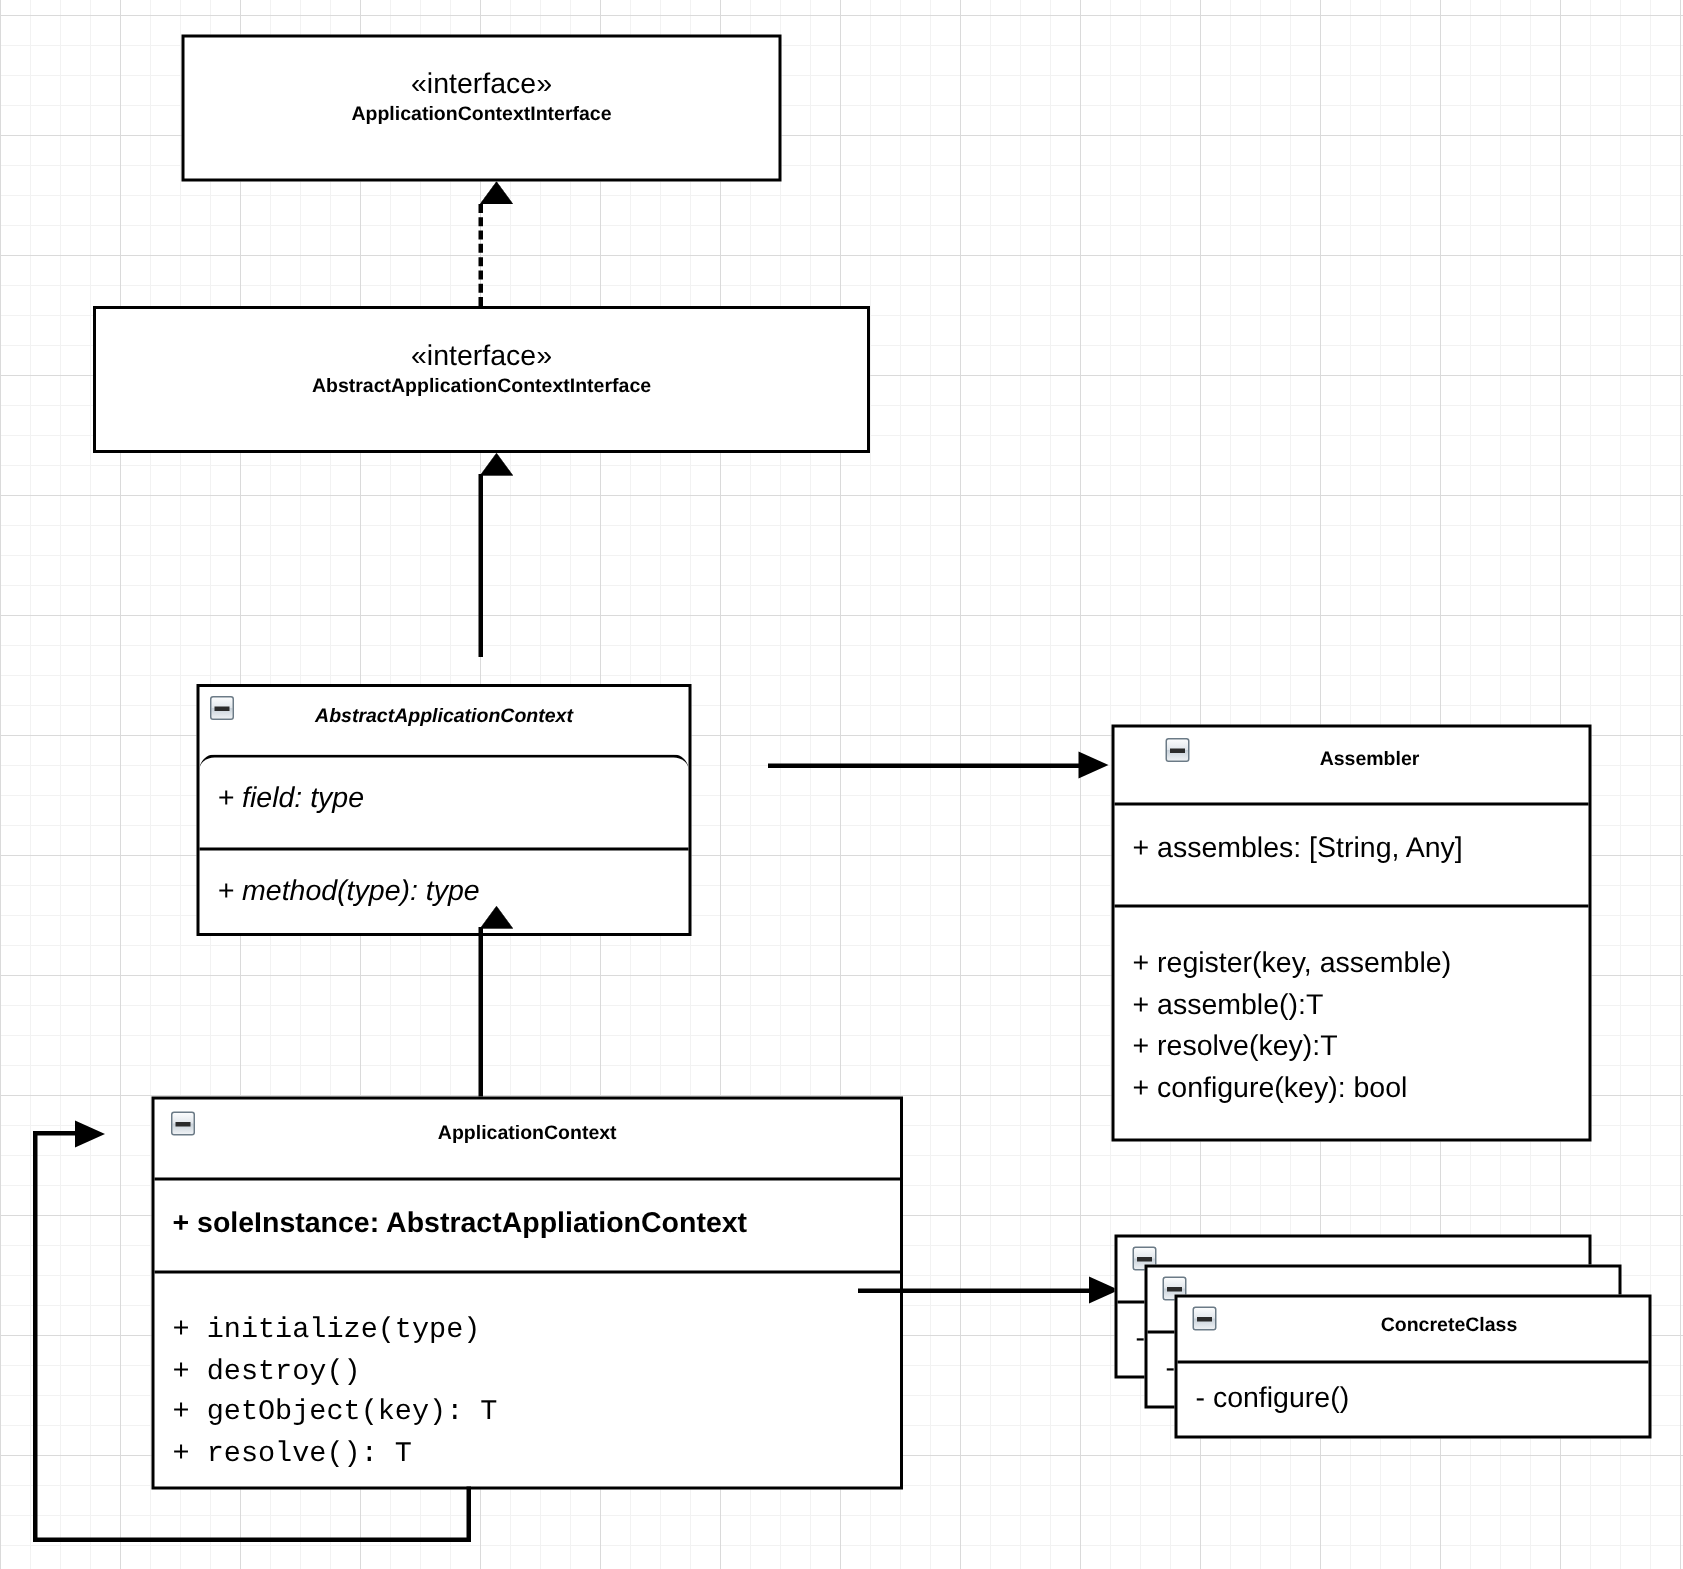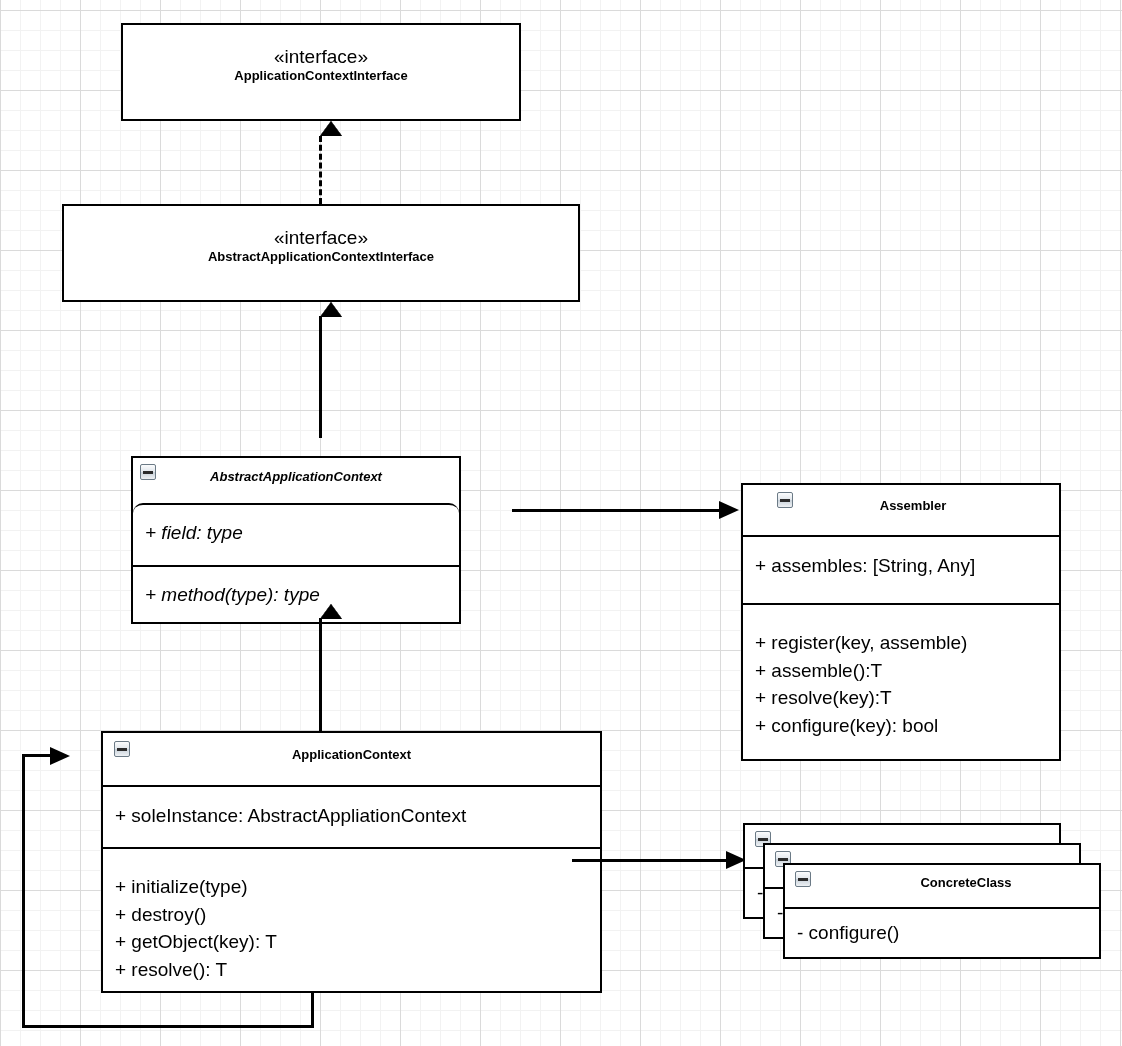--- a/index.html
+++ b/index.html
@@ -193,24 +193,24 @@
   <div class="tri-wrap" style="left:320px; top:604px;">
     <div class="tri-hollow" style="left:0; top:0;"></div>
   </div>
   <div class="conn-v" style="left:319px; top:618px; height:115px;"></div>
 
   <div class="uml-box" style="left:71px; top:731px; width:501px; height:262px;margin-left:30px;">
     <div class="uml-header" style="height:52px; padding-top:14px;">
       <span class="collapse-icon" style="left:11px; top:8px;"></span>
       <span class="cls-name">ApplicationContext</span>
     </div>
-    <div class="uml-compartment" style="height:62px; padding-top:15px;">
+    <div class="uml-compartment" style="height:62px; padding-top:15px;font-weight:bold;">
       <span class="member">+ soleInstance: AbstractAppliationContext</span>
     </div>
-    <div class="uml-compartment" style="height:144px; padding-top:24px;">
+    <div class="uml-compartment" style="height:144px; padding-top:24px;font-family:Liberation Mono, monospace;">
       <span class="member">+ initialize(type)</span>
       <span class="member">+ destroy()</span>
       <span class="member">+ getObject(key): T</span>
       <span class="member">+ resolve(): T</span>
     </div>
   </div>
 
   <div class="conn-h" style="left:572px; top:859px; width:160px;"></div>
   <div class="arrow-right" style="left:726px; top:851px;"></div>
 

